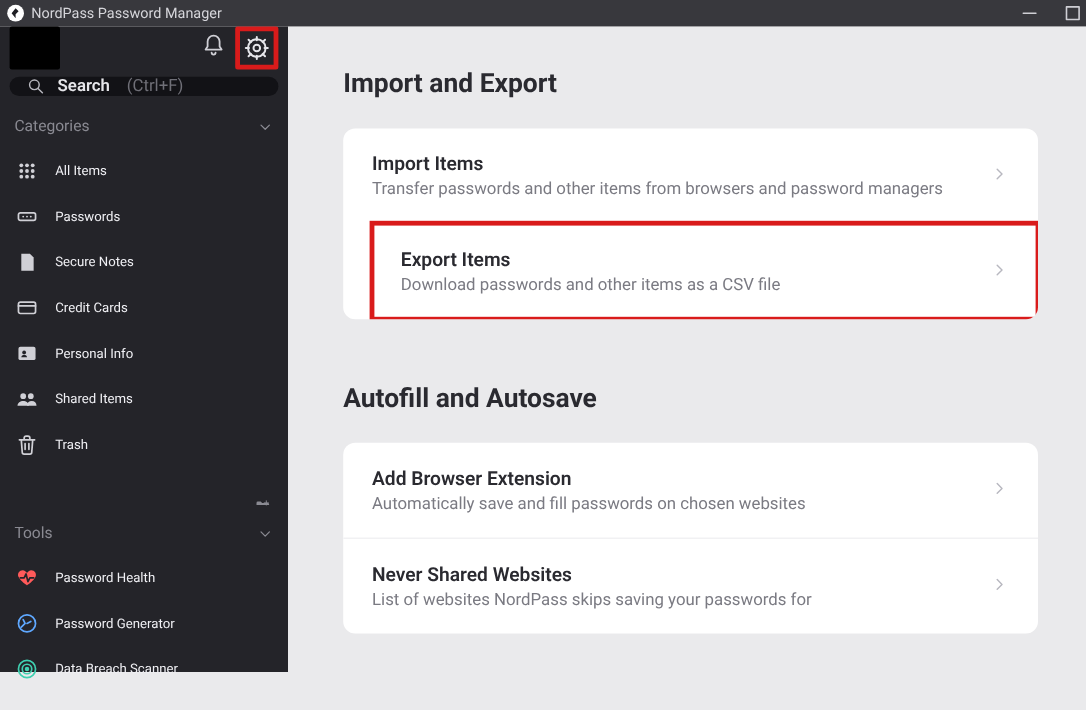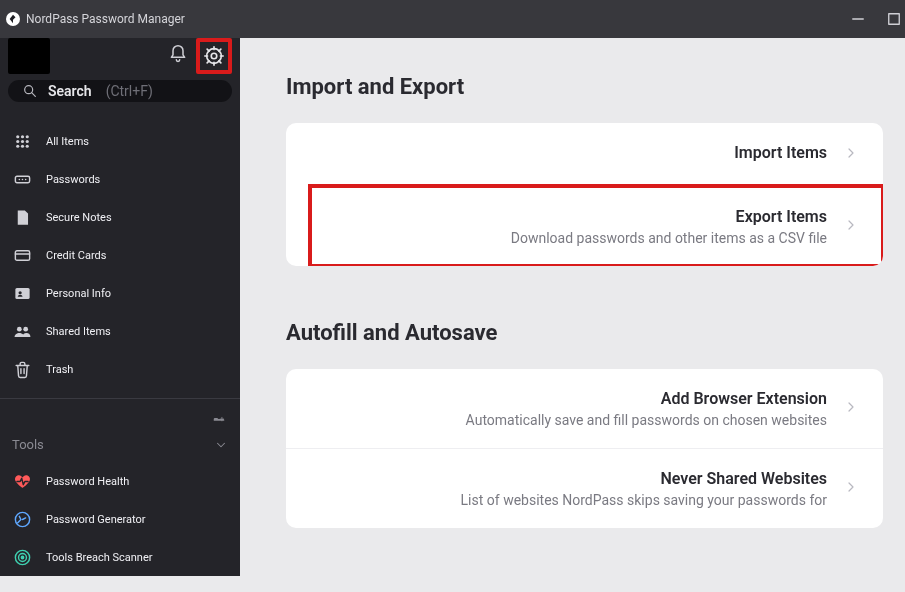--- a/index.html
+++ b/index.html
@@ -13,21 +13,21 @@
     --text-dim:#b7b7be;
     --text-dark:#2a2a30;
     --text-sub:#7a7a82;
     --highlight:#d91b1b;
   }
   *{box-sizing:border-box;font-family:-apple-system,BlinkMacSystemFont,"Segoe UI",Roboto,Arial,sans-serif;}
   html,body{margin:0;padding:0;}
   body{width:905px;height:592px;overflow:hidden;background:var(--bg-main);}
 
   
-  .titlebar{height:38px;background:var(--bg-titlebar);display:flex;align-items:center;color:#d5d5da;font-size:12px;padding:0 6px;position:relative;}
+  .titlebar{height:22px;background:var(--bg-titlebar);display:flex;align-items:center;color:#d5d5da;font-size:12px;padding:0 6px;position:relative;}
   .titlebar .appicon{width:14px;height:14px;border-radius:50%;background:#fff;display:flex;align-items:center;justify-content:center;margin-right:6px;}
   .titlebar .appicon svg{width:10px;height:10px;}
   .win-controls{position:absolute;right:2px;top:0;height:100%;display:flex;align-items:center;gap:18px;color:#cfcfd5;}
   .win-controls span{display:inline-flex;align-items:center;justify-content:center;width:18px;}
 
   .app{display:flex;height:538px;}
 
   
   .sidebar{width:240px;background:var(--bg-sidebar);color:#e6e6ea;display:flex;flex-direction:column;flex:0 0 240px;}
   .topstrip{height:46px;display:flex;align-items:center;padding:0 8px;position:relative;}
@@ -46,26 +46,26 @@
   .section-label svg{width:14px;height:14px;}
 
   .nav{list-style:none;margin:6px 0 0 0;padding:0;}
   .nav li{display:flex;align-items:center;gap:14px;padding:9px 12px;font-size:11px;color:#f0f0f4;cursor:pointer;}
   .nav li .ico{width:20px;height:20px;display:flex;align-items:center;justify-content:center;color:#d0d0d6;}
   .nav li .ico svg{width:19px;height:19px;}
 
   .divider{height:1px;background:#3a3a41;margin:10px 0;}
 
   
-  .main{flex:1;background:var(--bg-main);overflow:hidden;padding:36px 22px 0 46px;}
+  .main{flex:1;background:var(--bg-main);overflow:hidden;padding:36px 40px 0 46px;}
   h2{margin:0 0 24px 0;font-size:22px;font-weight:700;color:var(--text-dark);}
   .card-group{background:var(--bg-card);border-radius:10px;overflow:hidden;margin-bottom:54px;}
   .card{padding:20px 24px;display:flex;align-items:center;gap:16px;cursor:pointer;position:relative;}
   .card + .card{border-top:1px solid #eeeef1;}
-  .card .txt{flex:1;text-align:right;}
+  .card .txt{flex:1;}
   .card .ttl{font-size:16px;font-weight:600;color:var(--text-dark);margin-bottom:4px;}
   .card .sub{font-size:14px;color:var(--text-sub);}
   .card .chev{color:#b8b8c0;}
   .card .chev svg{width:16px;height:16px;}
   .card.highlight{outline:4px solid var(--highlight);outline-offset:-2px;z-index:1;margin-left:24px;}
 
   .folder-row{display:flex;justify-content:flex-end;padding:6px 12px 4px 12px;color:#8a8a92;}
   .folder-row svg{width:18px;height:14px;}
 
   
@@ -126,20 +126,26 @@
 
     <div class="searchbar">
       <svg viewBox="0 0 24 24" width="16" height="16">
           <circle cx="10" cy="10" r="6"></circle>
           <line x1="20" y1="20" x2="14.5" y2="14.5"></line>
         </svg>
       <span class="ph">Search</span>
       <span class="hint">(Ctrl+F)</span>
     </div>
 
+    <div class="section-label">
+      <span>Categories</span>
+      <svg viewBox="0 0 24 24">
+          <polyline points="6 9 12 15 18 9"></polyline>
+        </svg>
+    </div>
 
     <ul class="nav">
       <li>
         <span class="ico">
             <svg viewBox="0 0 24 24">
               <circle cx="6" cy="6" r="2" fill="currentColor" stroke="none"></circle>
               <circle cx="12" cy="6" r="2" fill="currentColor" stroke="none"></circle>
               <circle cx="18" cy="6" r="2" fill="currentColor" stroke="none"></circle>
               <circle cx="6" cy="12" r="2" fill="currentColor" stroke="none"></circle>
               <circle cx="12" cy="12" r="2" fill="currentColor" stroke="none"></circle>
@@ -248,32 +254,33 @@
         <span>Password Generator</span>
       </li>
       <li>
         <span class="ico" style="color:#3fd0b0;">
             <svg viewBox="0 0 24 24">
               <circle cx="12" cy="12" r="9"></circle>
               <circle cx="12" cy="12" r="5"></circle>
               <circle cx="12" cy="12" r="1.5" fill="currentColor"></circle>
             </svg>
           </span>
-        <span>Tools Breach Scanner</span>
+        <span>Data Breach Scanner</span>
       </li>
     </ul>
   </aside>
 
   <main class="main">
 
     <h2>Import and Export</h2>
     <div class="card-group">
       <div class="card">
         <div class="txt">
           <div class="ttl">Import Items</div>
+          <div class="sub">Transfer passwords and other items from browsers and password managers</div>
         </div>
         <span class="chev"><svg viewBox="0 0 24 24">
               <polyline points="9 6 15 12 9 18"></polyline>
             </svg></span>
       </div>
       <div class="card highlight">
         <div class="txt">
           <div class="ttl">Export Items</div>
           <div class="sub">Download passwords and other items as a CSV file</div>
         </div>

